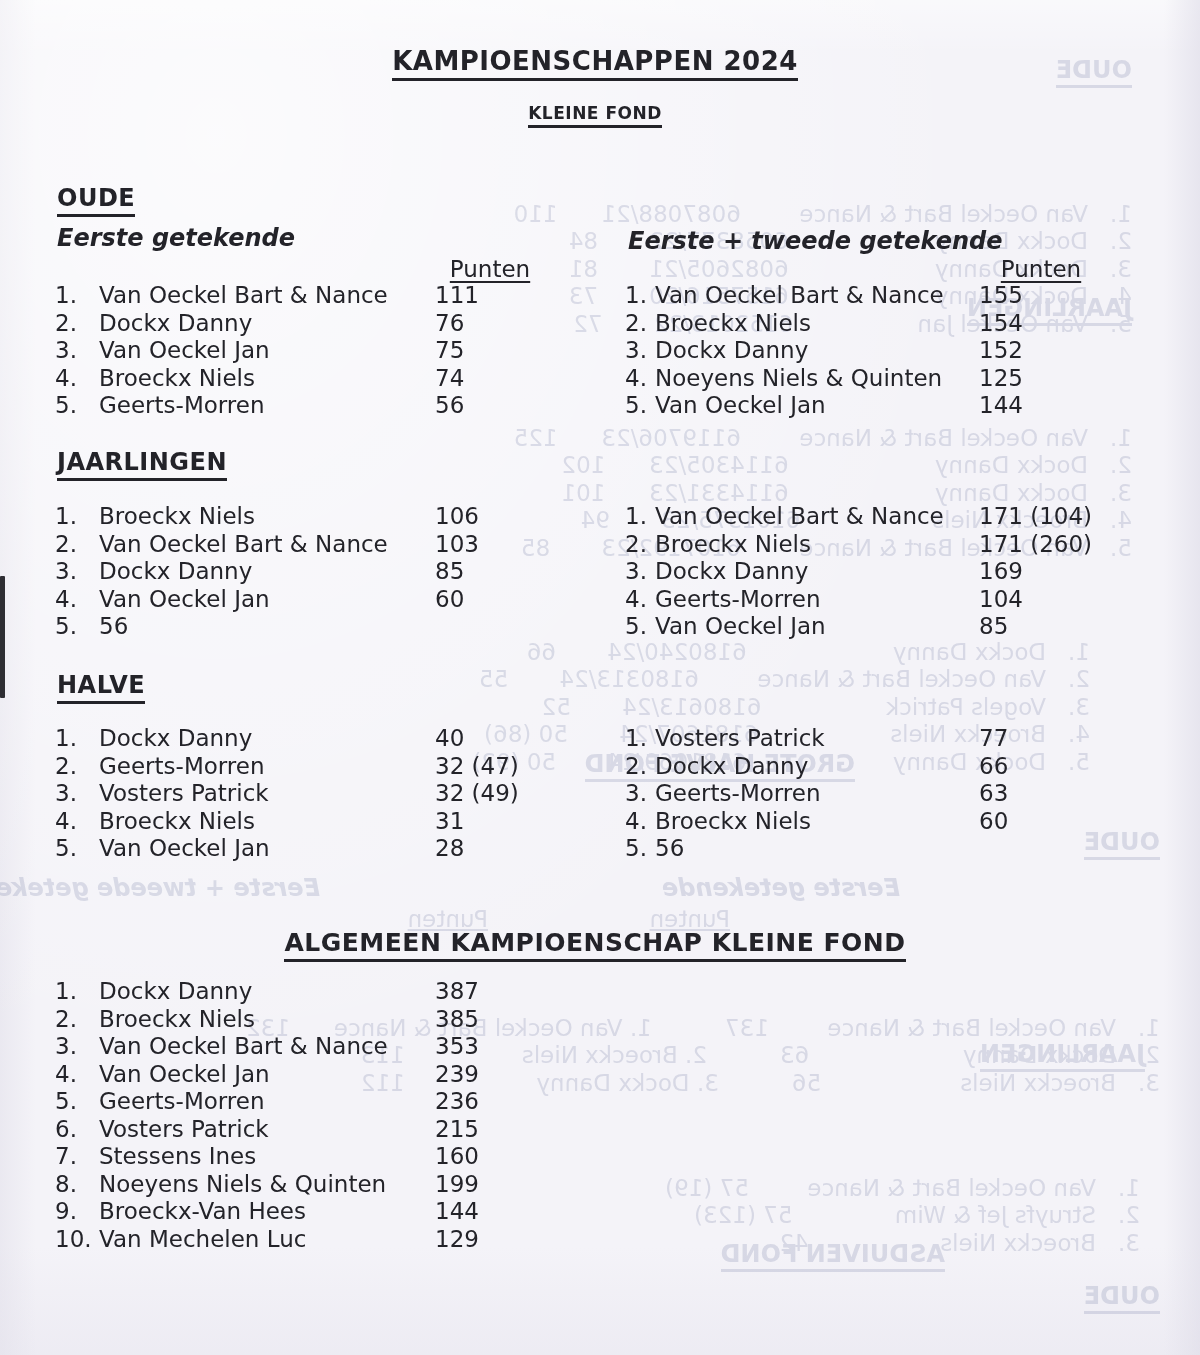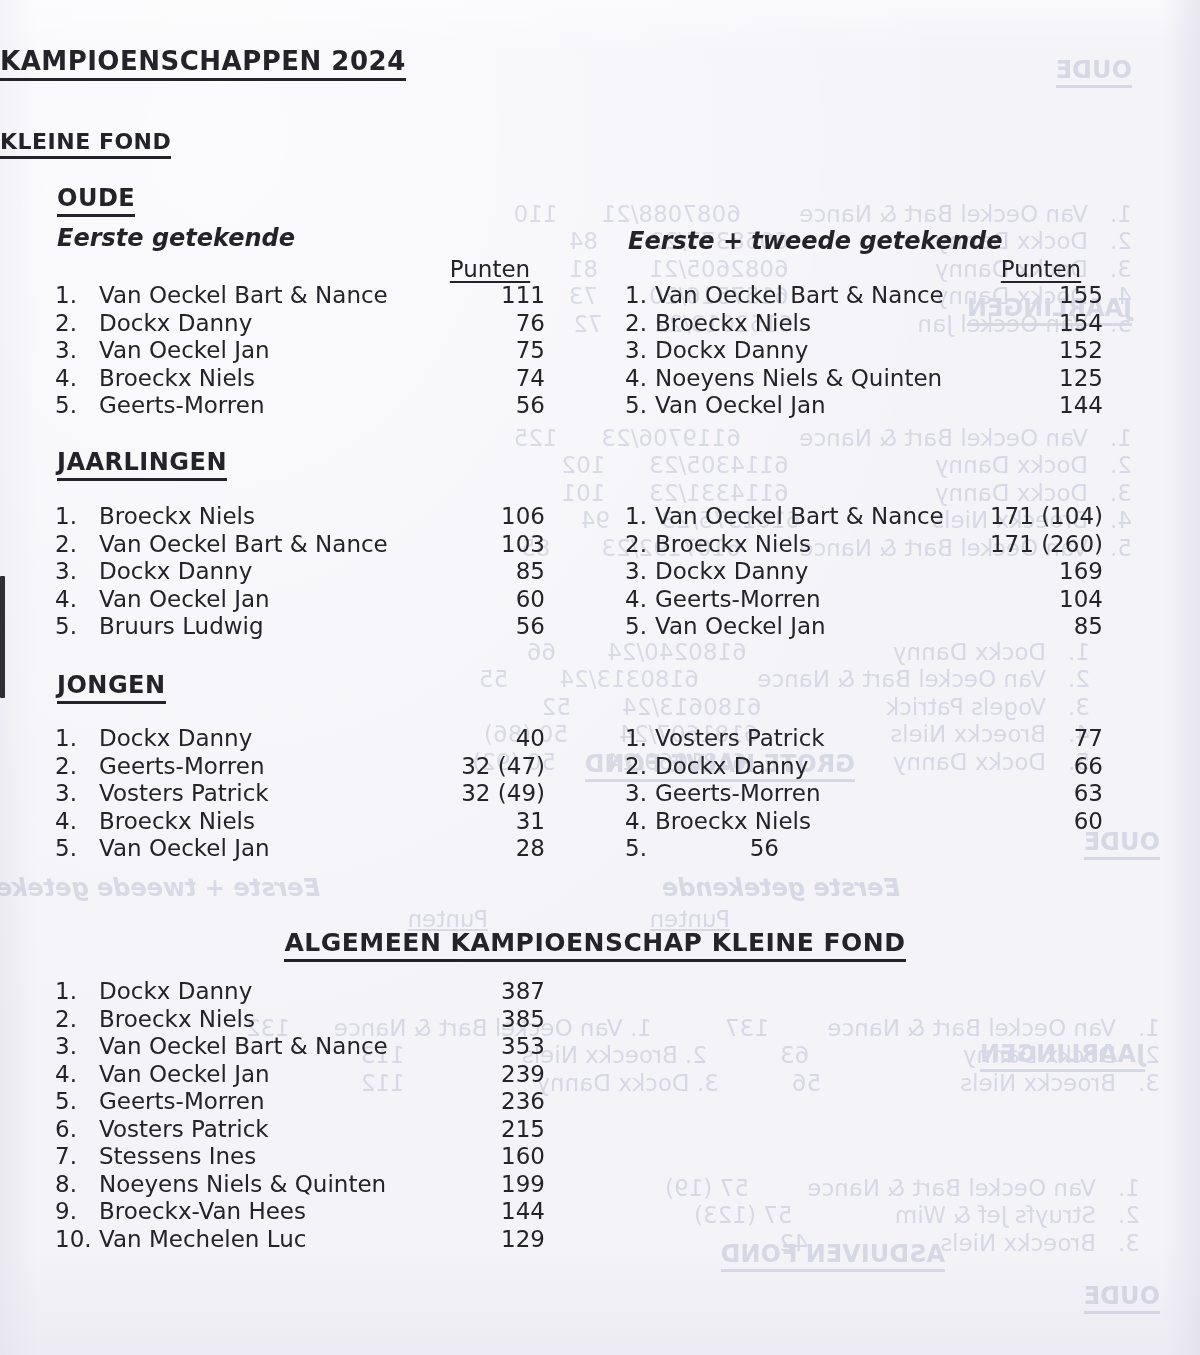--- a/index.html
+++ b/index.html
@@ -21,36 +21,36 @@
   
   .ghost{position:absolute;inset:0;opacity:.20;filter:blur(.6px);color:#667099;pointer-events:none;}
   .g-block{position:absolute;transform:scaleX(-1);}
   .g-head{font-weight:bold;font-size:24px;display:inline-block;border-bottom:3px solid currentColor;padding-bottom:1px;position:absolute;white-space:pre;}
   .g-sub{font-weight:bold;font-style:italic;font-size:24px;position:absolute;white-space:pre;}
   .g-punten{font-size:23px;text-decoration:underline;position:absolute;}
   .g-lines{position:absolute;font-size:23px;line-height:27.5px;white-space:pre;}
 
   
   .front{position:absolute;inset:0;}
-  .center-line{position:absolute;left:0;width:1190px;text-align:left;}
+  .center-line{position:absolute;left:0;width:1190px;text-align:center;}
   .title{top:46px;font-size:26px;font-weight:bold;}
-  .subtitle{top:103px;font-size:22px;font-weight:bold;margin-top:26px;}
+  .subtitle{top:103px;font-size:17px;font-weight:bold;}
   .title span,.subtitle span,.alg-head span{
     display:inline-block;border-bottom:3px solid #232329;padding-bottom:2px;letter-spacing:.5px;
   }
   .sec-head{position:absolute;left:57px;font-size:24px;font-weight:bold;}
   .sec-head span{display:inline-block;border-bottom:3px solid #232329;padding-bottom:2px;letter-spacing:.5px;}
   .sub-label{position:absolute;font-size:24px;font-weight:bold;font-style:italic;}
   .punten{position:absolute;font-size:23px;text-decoration:underline;text-decoration-thickness:2px;text-underline-offset:4px;text-align:center;}
   .list{position:absolute;font-size:23px;}
   .row{display:flex;height:27.5px;line-height:27.5px;align-items:flex-start;}
   .row .n{flex:0 0 44px;}
   .list.rcol .row .n{flex:0 0 30px;}
   .row .nm{flex:1 1 auto;white-space:nowrap;}
-  .row .pt{flex:0 0 110px;text-align:right;white-space:nowrap;}
+  .row .pt{flex:0 0 110px;text-align:left;white-space:nowrap;}
   .list.rcol .row .pt{flex:0 0 124px;}
   .alg-head{position:absolute;top:928px;left:0;width:1190px;text-align:center;font-size:25px;font-weight:bold;}
 </style>
 </head>
 <body>
 
 <div class="paper-tint"></div>
 
 <div class="ghost">
   <div class="g-block" style="left:620px;top:56px;width:580px;height:210px;">
@@ -196,21 +196,20 @@
       </div>
 
       <div class="row">
         <span class="n">4.</span>
         <span class="nm">Van Oeckel Jan</span>
         <span class="pt">60</span>
       </div>
 
       <div class="row">
         <span class="n">5.</span>
-        <span class="nm">Bruurs Ludwig</span>
         <span class="pt">56</span>
       </div>
     </div>
   <div class="list rcol" style="left:625px;top:503px;width:478px;">
 
       <div class="row">
         <span class="n">1.</span>
         <span class="nm">Van Oeckel Bart &amp; Nance</span>
         <span class="pt">171 (104)</span>
       </div>
@@ -233,21 +232,21 @@
         <span class="pt">104</span>
       </div>
 
       <div class="row">
         <span class="n">5.</span>
         <span class="nm">Van Oeckel Jan</span>
         <span class="pt">85</span>
       </div>
     </div>
 
-  <div class="sec-head" style="top:671px;"><span>JONGEN</span></div>
+  <div class="sec-head" style="top:671px;"><span>HALVE</span></div>
   <div class="list" style="left:55px;top:725px;width:490px;">
 
       <div class="row">
         <span class="n">1.</span>
         <span class="nm">Dockx Danny</span>
         <span class="pt">40</span>
       </div>
 
       <div class="row">
         <span class="n">2.</span>

